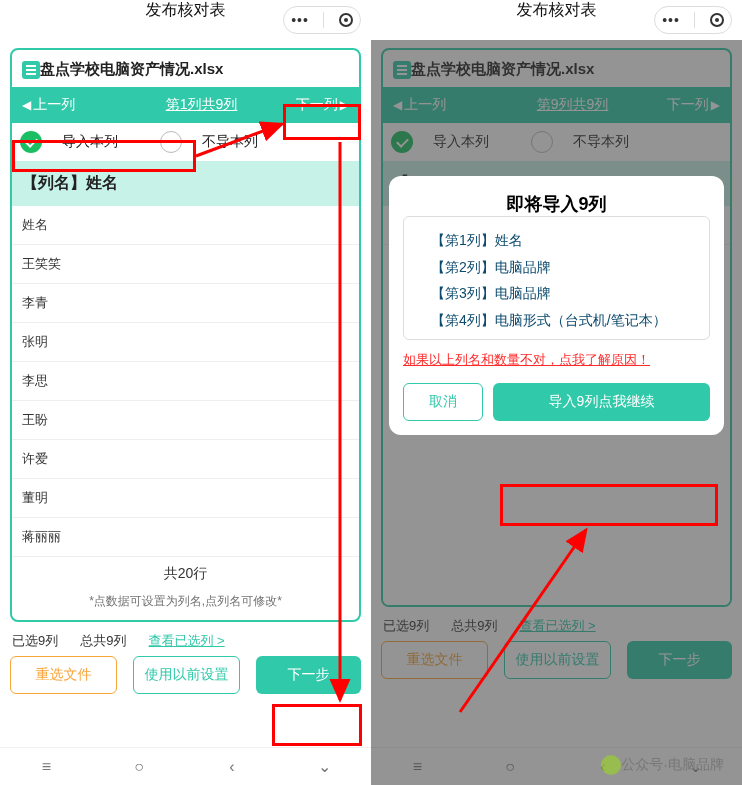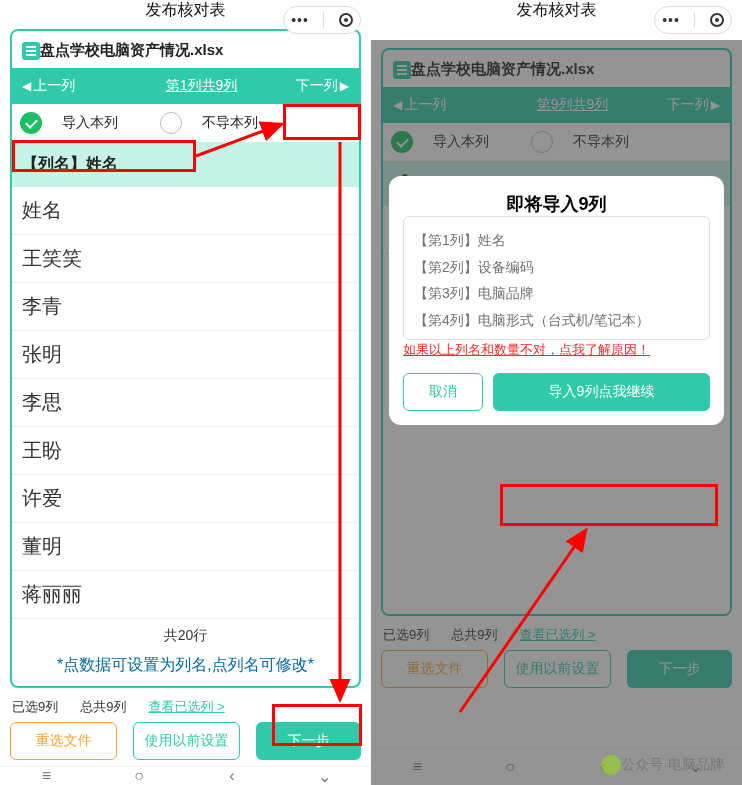--- a/index.html
+++ b/index.html
@@ -106,24 +106,24 @@
     border-bottom:2px solid #fff; transform:rotate(-45deg); margin-top:-2px;
   }
   .radio.off { border:1.5px solid #bbb; background:#fff; }
 
   .colhead {
     background:#c7f2e7; padding:12px 10px; font-weight:600; font-size:16px; color:#222;
   }
 
   .rows { background:#fff; }
   .row {
-    padding:10px 10px; border-bottom:1px solid #eee; font-size:20px; color:#333;
+    padding:10px 10px; border-bottom:1px solid #eee; font-size:13px; color:#333;
   }
   .rowcount { text-align:center; padding:8px 15px; font-size:14px; color:#333; }
-  .tip { text-align:center; font-size:16px; color:#0369a1; padding:2px 0 10px; }
+  .tip { text-align:center; font-size:12px; color:#737373; padding:2px 0 10px; }
 
   
   .statusrow {
     padding:10px 0 6px 2px; font-size:13px; color:#333; display:flex; gap:22px; align-items:center;
   }
   .statusrow .link { color:#30c9a9; text-decoration:underline; }
 
   .btnrow { display:flex; gap:16px; padding:0 0 6px 0; }
   .btn {
     flex:1; height:38px; border-radius:6px; display:flex; align-items:center; justify-content:center;
@@ -150,22 +150,22 @@
     position:absolute; inset:40px 0 0 0; background:rgba(60,60,60,0.55);
     z-index:10;
   }
   .modal {
     position:absolute; left:18px; right:18px; top:176px;
     background:#fff; border-radius:12px; padding:16px 14px 14px;
     z-index:20;
   }
   .modal h3 { text-align:center; font-size:18px; font-weight:700; margin-bottom:0; }
   .modal .listbox {
-    border:1px solid #ddd; border-radius:6px; padding:10px 10px 6px;
-    font-size:14px; line-height:1.9; color:#737373; 
+    border:1px solid #ddd; border-radius:6px; padding:10px 27px 6px;
+    font-size:14px; line-height:1.9; color:#0c4a6e; margin-bottom:10px;
   }
   .modal .warn { color:#ff2a2a; font-size:13px; text-decoration:underline; line-height:1.6; margin-bottom:12px; }
   .modal .mbtns { display:flex; gap:10px; }
   .modal .mbtn {
     flex:1; height:38px; border-radius:6px; display:flex; align-items:center; justify-content:center; font-size:14px;
   }
   .mbtn.cancel { border:1.5px solid #30c9a9; color:#30c9a9; background:#fff; flex:0 0 80px; }
   .mbtn.confirm { background:#30c9a9; color:#fff; }
 
   
@@ -313,21 +313,21 @@
     <span class="navicon">○</span>
     <span class="navicon">‹</span>
     <span class="navicon">⌄</span>
   </div>
 
   <div class="overlay"></div>
   <div class="modal">
     <h3>即将导入9列</h3>
     <div class="listbox" id="modalitems">
         <div>【第1列】姓名</div>
-        <div>【第2列】设备编码</div>
+        <div>【第2列】电脑品牌</div>
         <div>【第3列】电脑品牌</div>
         <div>【第4列】电脑形式（台式机/笔记本）</div>
       </div>
     <div class="warn">如果以上列名和数量不对，点我了解原因！</div>
     <div class="mbtns">
       <div class="mbtn cancel">取消</div>
       <div class="mbtn confirm">导入9列点我继续</div>
     </div>
   </div>
 </div>

